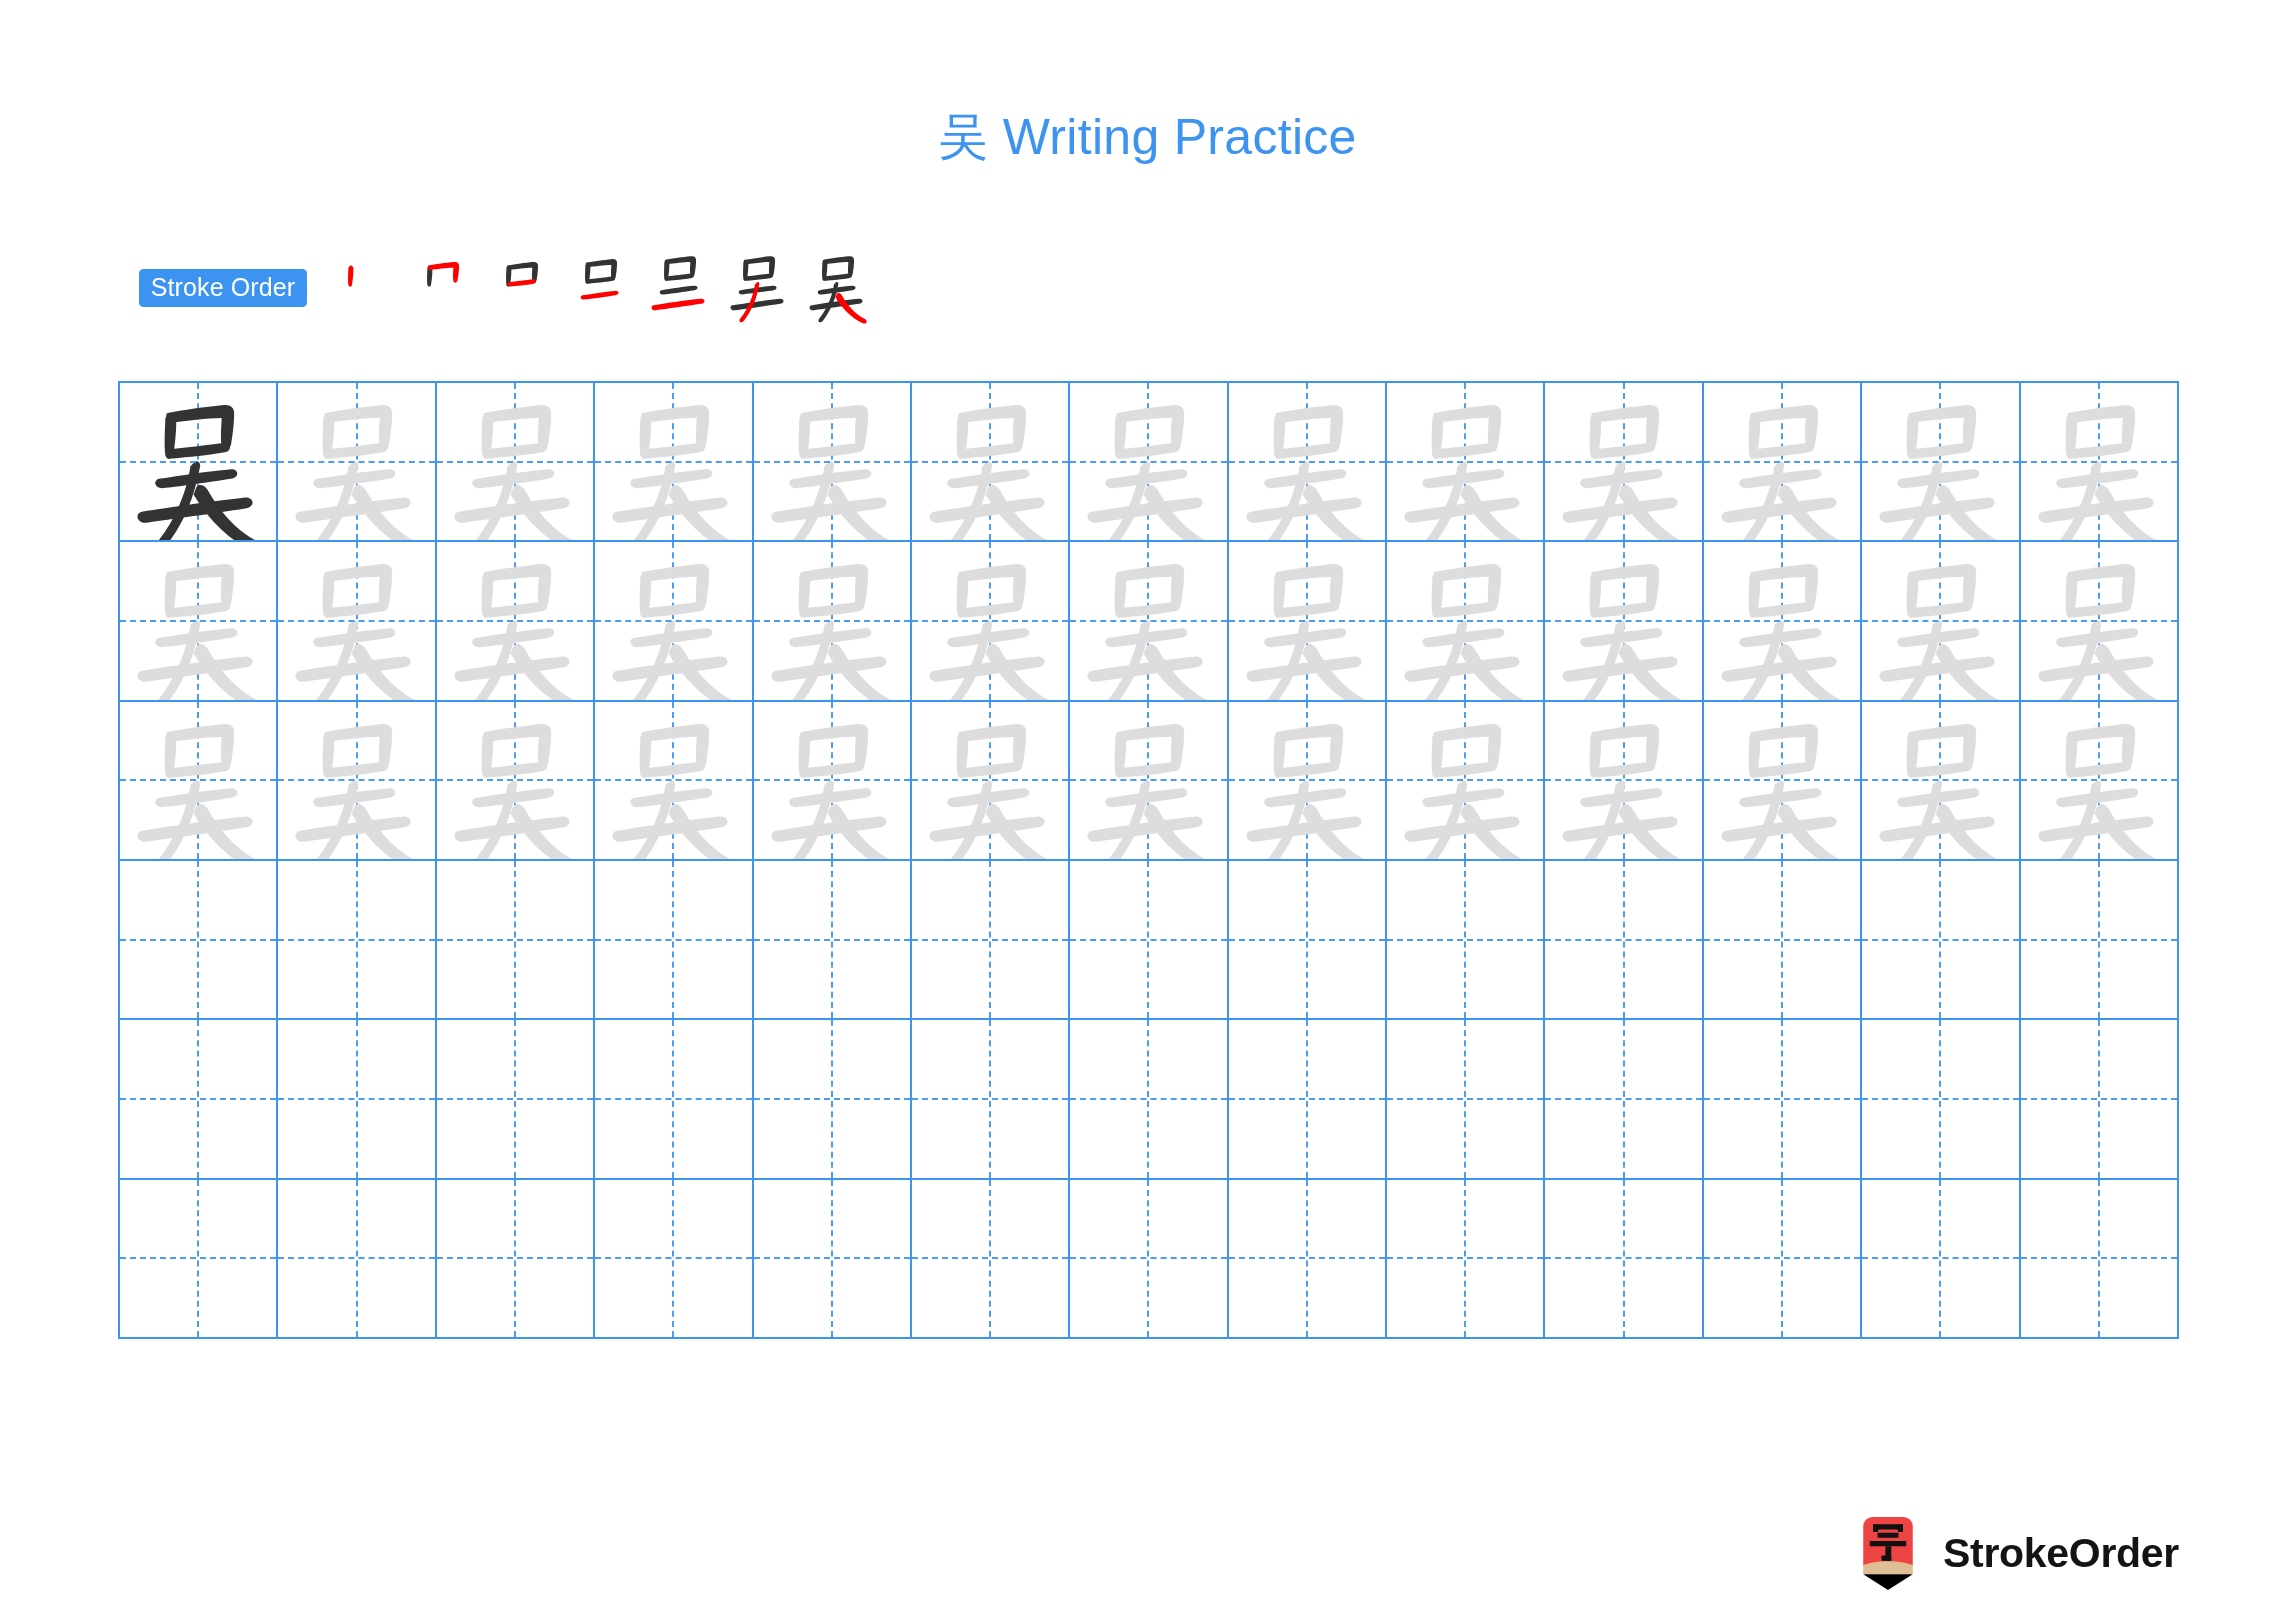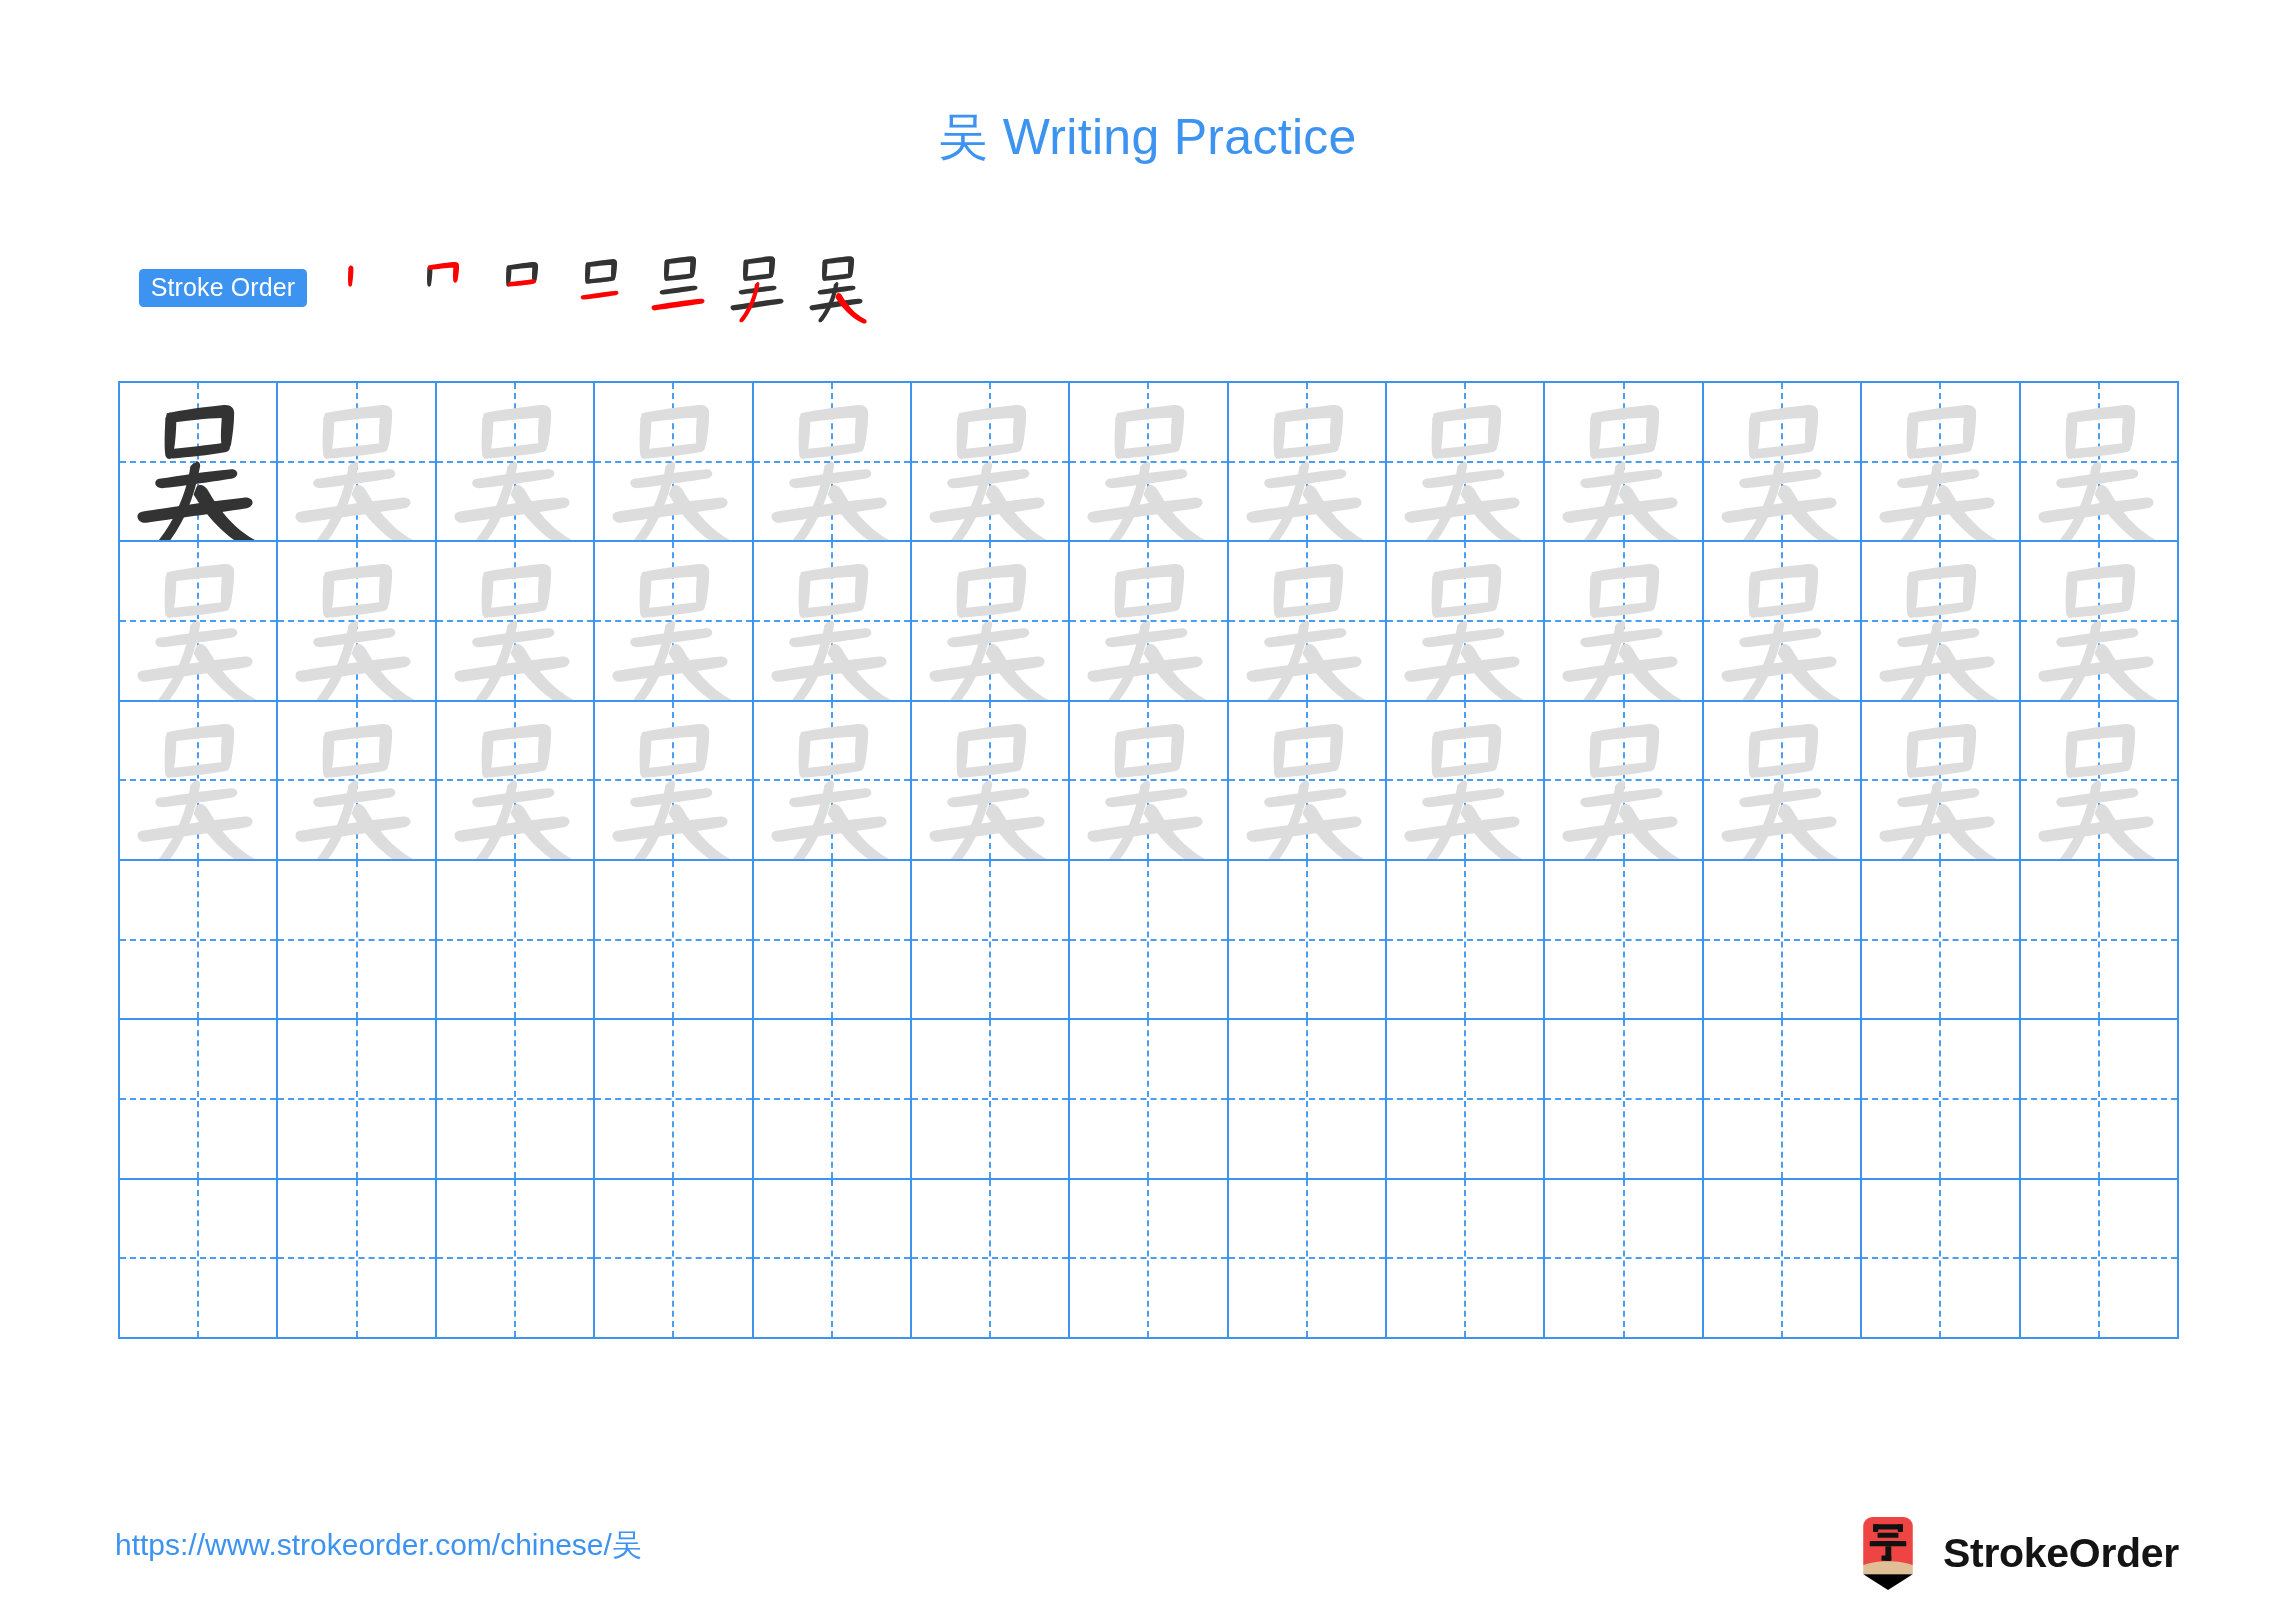--- a/index.html
+++ b/index.html
@@ -694,21 +694,20 @@
       <div class="cell"></div>
       <div class="cell"></div>
       <div class="cell"></div>
       <div class="cell"></div>
       <div class="cell"></div>
       <div class="cell"></div>
       <div class="cell"></div>
       <div class="cell"></div>
   </div>
 
-  <div class="footer-url">https://www.strokeorder.com/chinese/吴</div>
 
   <div class="footer-logo">
     <svg class="logo-mark" viewBox="0 0 76 112">
       <path d="M0 14 A14 14 0 0 1 14 0 L62 0 A14 14 0 0 1 76 14 L76 74 L0 74 Z" fill="#ef4444"></path>
       <path d="M0 74 C20 66 56 66 76 74 L76 88 L0 88 Z" fill="#e0bf96"></path>
       <path d="M0 88 L76 88 L38 112 Z" fill="#000000"></path>
       <g fill="#111111">
         <rect x="15" y="11" width="46" height="8" rx="1"></rect>
         <rect x="15" y="11" width="8" height="12" rx="1"></rect>
         <rect x="53" y="11" width="8" height="12" rx="1"></rect>

